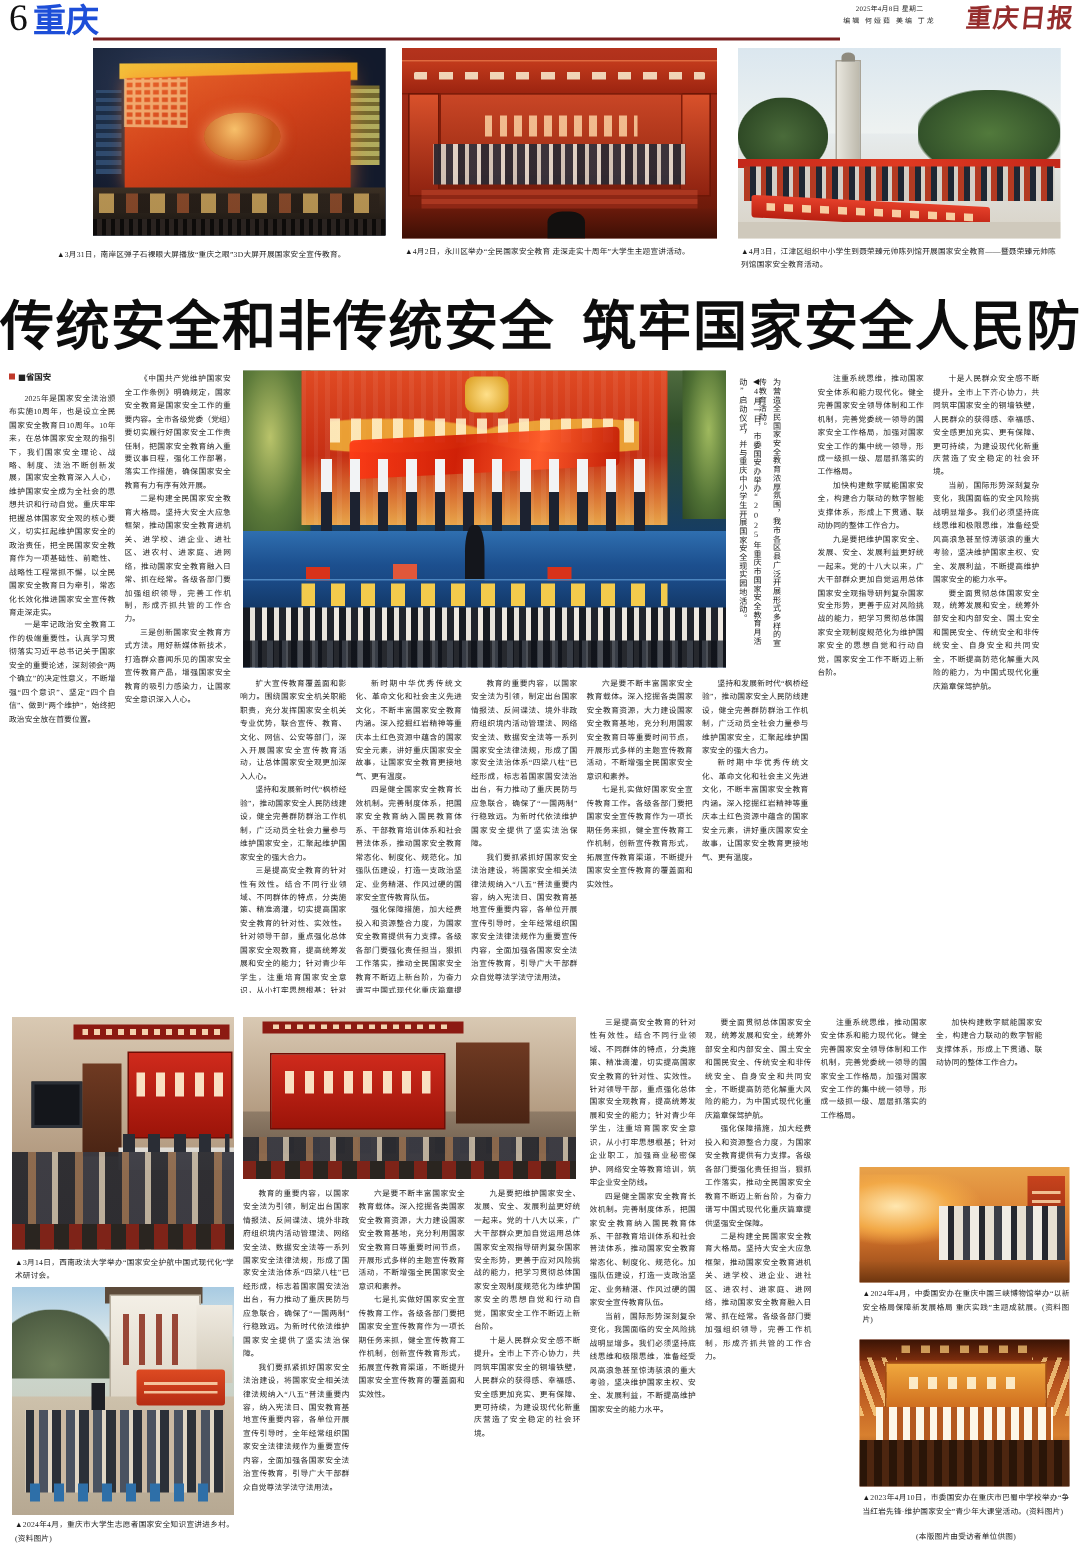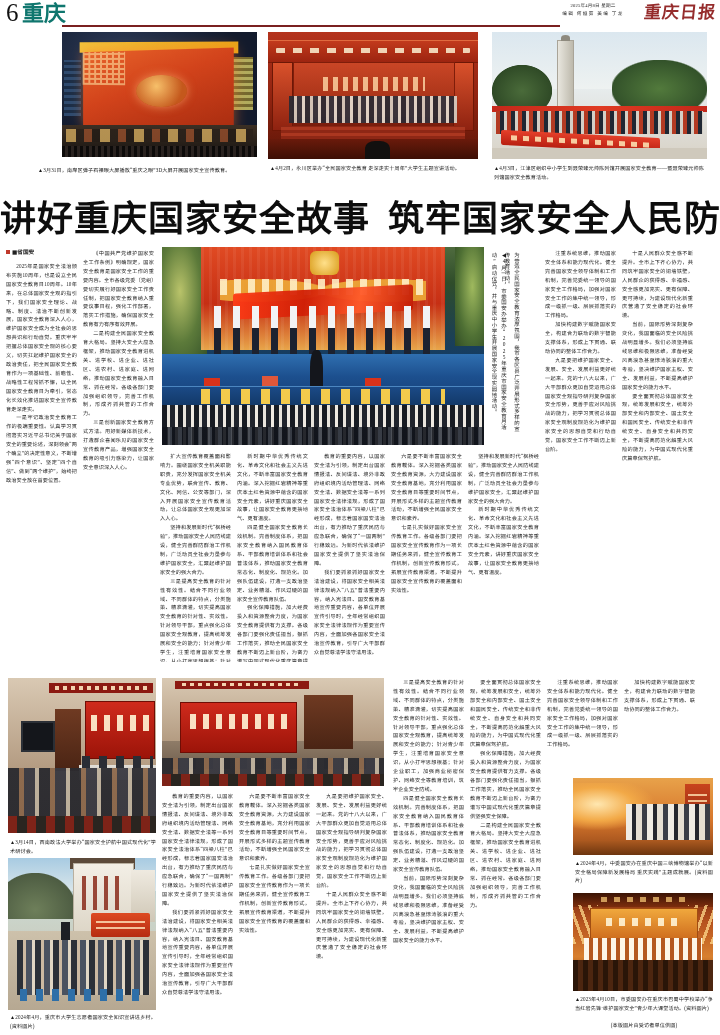--- a/index.html
+++ b/index.html
@@ -18,21 +18,21 @@
   }
   .mh-pagenum{
     position:absolute;left:6px;top:-1px;
     font-size:25px;line-height:28px;font-weight:400;
     font-family:"Liberation Serif","DejaVu Serif",serif;
     letter-spacing:-1px;color:#111;
   }
   .mh-section{
     position:absolute;left:22px;top:1px;
     font-size:22px;line-height:26px;font-weight:700;
-    letter-spacing:0px;color:#0f766e;
+    letter-spacing:0px;color:#1d4ed8;
   }
   .mh-rule{
     position:absolute;left:62px;top:25px;width:498px;height:2px;
     background:#7a2020;
   }
   .mh-meta{
     position:absolute;right:84px;top:2px;width:86px;
     text-align:center;font-size:4.6px;line-height:7.5px;color:#222;
     letter-spacing:.2px;
   }
@@ -434,21 +434,21 @@
       <div class="mn-treesR"></div>
     <div class="mn-tower"></div>
     <div class="mn-redband"></div>
     <div class="mn-crowd"></div>
     <div class="mn-frontbanner"></div>
     <div class="mn-ground"></div>
   </div>
   <div class="cap" style="left:494px;top:164px;width:210px;">▲4月3日，江津区组织中小学生到聂荣臻元帅陈列馆开展国家安全教育——暨聂荣臻元帅陈列馆国家安全教育活动。</div>
 
   <div class="headline">
-    <span>讲好重庆国家安全故事</span><span class="gap"></span><span>筑牢国家安全人民防线</span>
+    <span>传统安全和非传统安全</span><span class="gap"></span><span>筑牢国家安全人民防线</span>
   </div>
 
   <div class="ph photo-main" style="left:162px;top:247px;width:322px;height:198px;">
     <div class="pm-treesL"></div>
       <div class="pm-treesR"></div>
     <div class="pm-backdrop">
         <div class="stripes"></div>
       </div>
     <div class="pm-wings"></div>
     <div class="pm-crest"></div>

